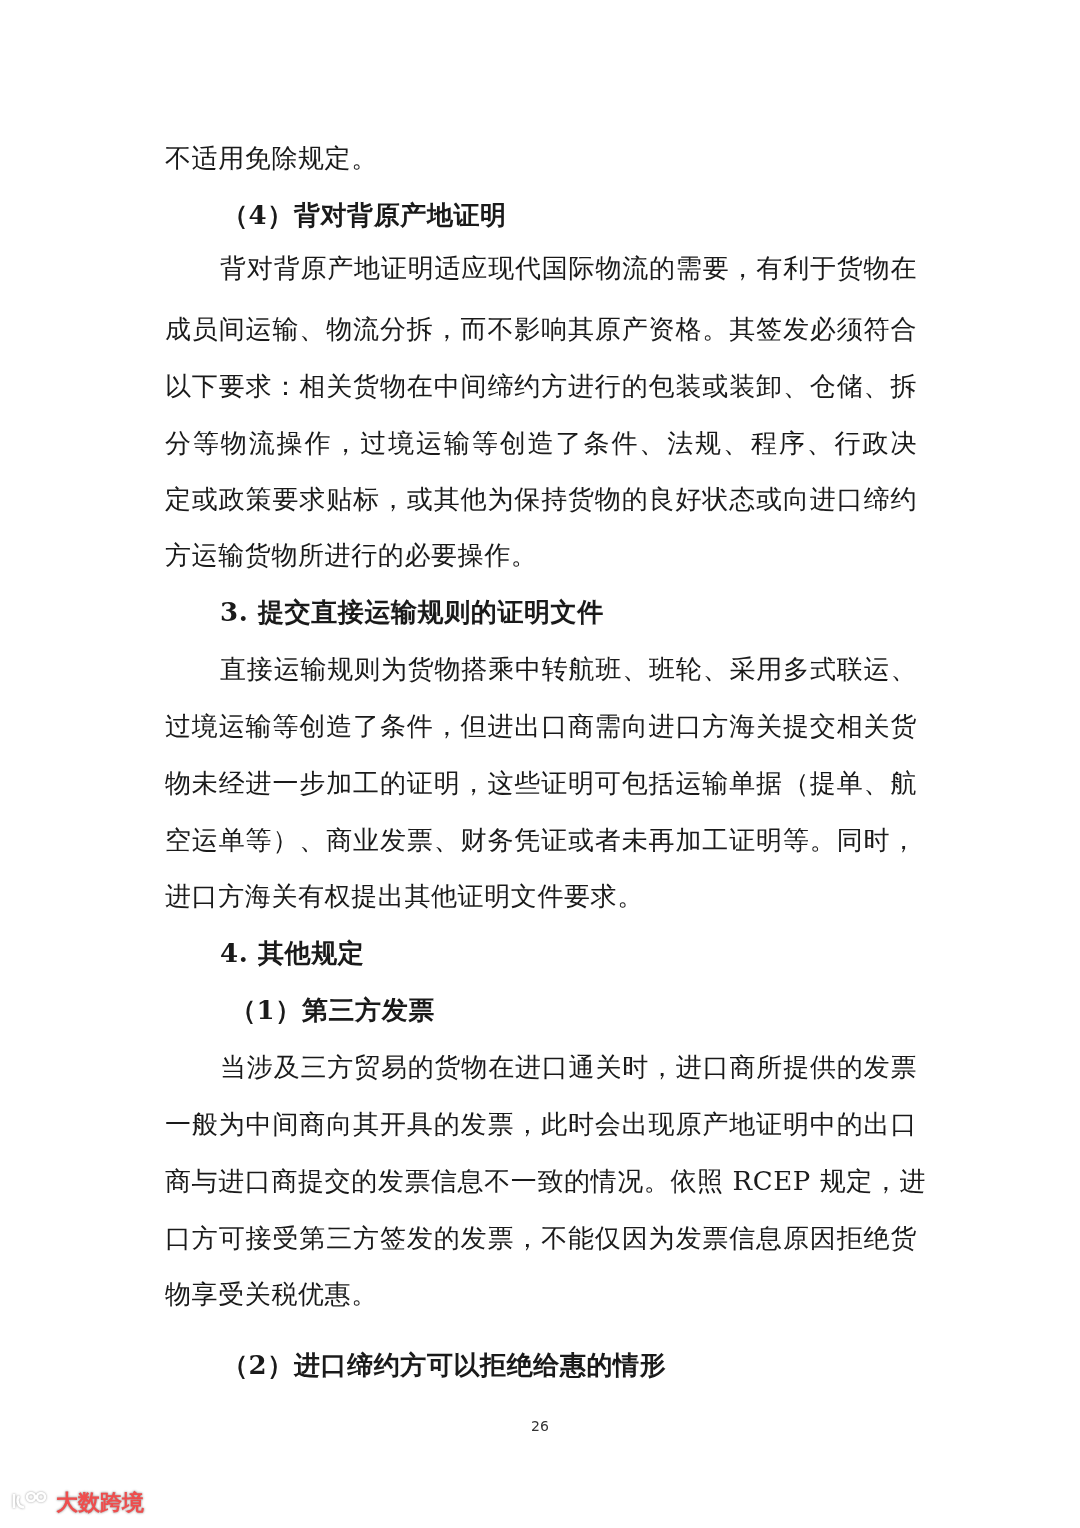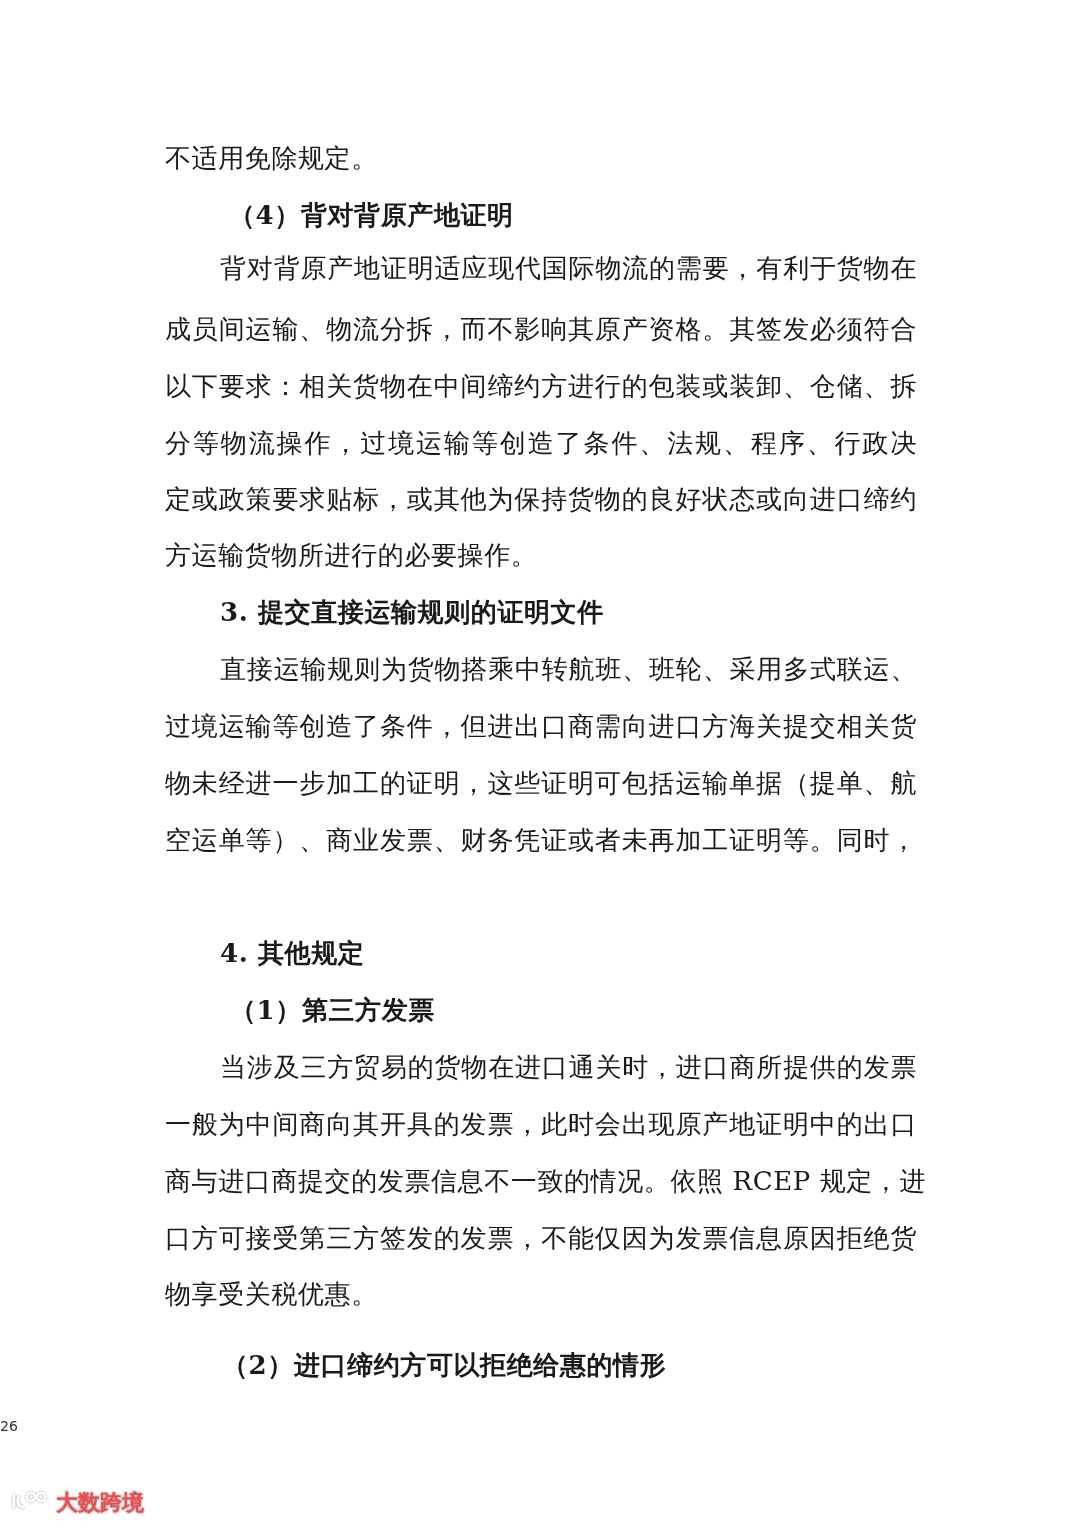--- a/index.html
+++ b/index.html
@@ -39,21 +39,21 @@
     font-weight: bold;
   }
   .sub-heading {
     left: 222px;
   }
   .page-number {
     position: absolute;
     left: 0;
     width: 1080px;
     top: 1418px;
-    text-align: left;
+    text-align: center;
     font-family: "DejaVu Sans", "Liberation Sans", sans-serif;
     font-size: 14px;
     color: #333;
   }
   .watermark {
     position: absolute;
     left: 10px;
     top: 1488px;
     display: flex;
     align-items: flex-start;
@@ -70,37 +70,38 @@
     height: 24px;
   }
 </style>
 </head>
 <body>
 
 <div class="page">
 
   <div class="line" style="top:138px;">不适用免除规定。</div>
 
-  <div class="line sub-heading heading" style="top:195px;margin-left:7px;">（4）背对背原产地证明</div>
+  <div class="line sub-heading heading" style="top:195px;">（4）背对背原产地证明</div>
 
   <div class="line indent" style="top:248px; width:697px;">
       <span class="justify" style="display:block;">背对背原产地证明适应现代国际物流的需要，有利于货物在</span>
     </div>
   <div class="line justify" style="top:309px;">成员间运输、物流分拆，而不影响其原产资格。其签发必须符合</div>
   <div class="line justify" style="top:366px;">以下要求：相关货物在中间缔约方进行的包装或装卸、仓储、拆</div>
   <div class="line justify" style="top:423px;">分等物流操作，过境运输等创造了条件、法规、程序、行政决</div>
   <div class="line justify" style="top:479px;">定或政策要求贴标，或其他为保持货物的良好状态或向进口缔约</div>
   <div class="line" style="top:535px;">方运输货物所进行的必要操作。</div>
 
   <div class="line heading" style="top:592px; left:220px;">3. 提交直接运输规则的证明文件</div>
 
   <div class="line indent justify" style="top:649px; width:697px;">直接运输规则为货物搭乘中转航班、班轮、采用多式联运、</div>
   <div class="line justify" style="top:706px;">过境运输等创造了条件，但进出口商需向进口方海关提交相关货</div>
   <div class="line justify" style="top:763px;">物未经进一步加工的证明，这些证明可包括运输单据（提单、航</div>
   <div class="line justify" style="top:820px;">空运单等）、商业发票、财务凭证或者未再加工证明等。同时，</div>
+  <div class="line" style="top:876px;">进口方海关有权提出其他证明文件要求。</div>
 
   <div class="line heading" style="top:933px; left:220px;">4. 其他规定</div>
 
   <div class="line sub-heading heading" style="top:990px;margin-left:8px;">（1）第三方发票</div>
 
   <div class="line indent justify" style="top:1047px; width:697px;">当涉及三方贸易的货物在进口通关时，进口商所提供的发票</div>
   <div class="line justify" style="top:1104px;">一般为中间商向其开具的发票，此时会出现原产地证明中的出口</div>
   <div class="line justify" style="top:1161px;">商与进口商提交的发票信息不一致的情况。依照 RCEP 规定，进</div>
   <div class="line justify" style="top:1218px;">口方可接受第三方签发的发票，不能仅因为发票信息原因拒绝货</div>
   <div class="line" style="top:1274px;">物享受关税优惠。</div>

